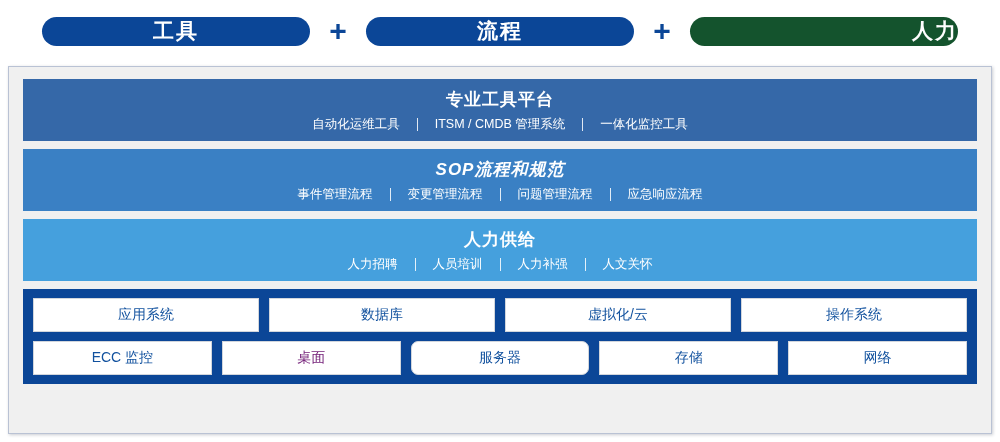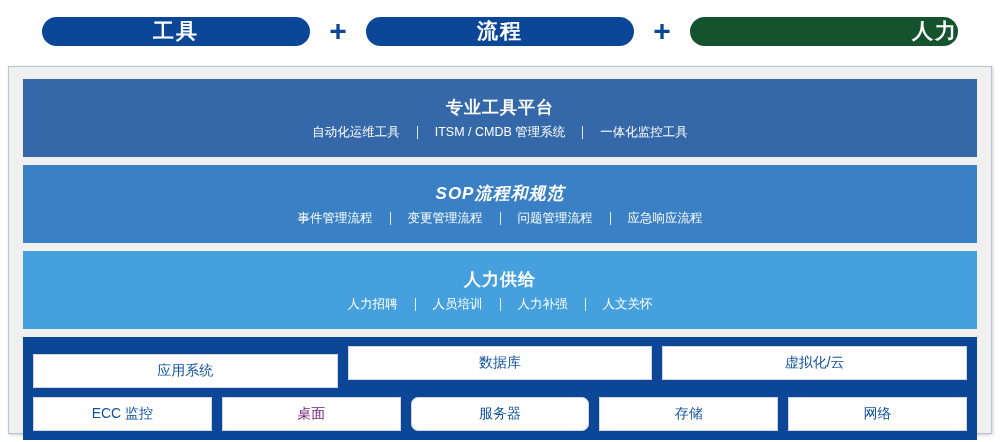--- a/index.html
+++ b/index.html
@@ -54,21 +54,21 @@
     background: #f0f0f0;
     border: 1px solid #b9c2d4;
     box-shadow: 1px 1px 3px rgba(80, 90, 110, 0.30);
     padding: 12px 14px 14px 14px;
     box-sizing: border-box;
     height: 368px;
   }
 
   
   .band {
-    height: 78px;
+    height: 62px;
     margin-bottom: 8px;
     color: #ffffff;
     display: flex;
     flex-direction: column;
     align-items: center;
     justify-content: center;
     box-sizing: border-box;
   }
   .band-title {
     font-size: 17px;
@@ -173,23 +173,24 @@
       <span class="band-item">人员培训</span>
       <span class="band-sep"></span>
       <span class="band-item">人力补强</span>
       <span class="band-sep"></span>
       <span class="band-item">人文关怀</span>
     </div>
   </div>
 
   <div class="infra-panel" style="background: rgb(11, 70, 151);">
     <div class="infra-row">
-      <div class="tile" style="color: rgb(17, 81, 158); margin-top: 8px;">应用系统</div>
+      <div class="tile" style="color: rgb(17, 81, 158);">应用系统</div>
       <div class="tile" style="color: rgb(17, 81, 158);">数据库</div>
       <div class="tile" style="color: rgb(17, 81, 158);">虚拟化/云</div>
+      <div class="tile" style="color: rgb(17, 81, 158);">操作系统</div>
     </div>
     <div class="infra-row">
       <div class="tile" style="color: rgb(17, 81, 158);">ECC 监控</div>
       <div class="tile" style="color: #701a75;">桌面</div>
       <div class="tile" style="color: rgb(17, 81, 158); border-radius: 7px;">服务器</div>
       <div class="tile" style="color: rgb(17, 81, 158);">存储</div>
       <div class="tile" style="color: rgb(17, 81, 158);">网络</div>
     </div>
   </div>
 

